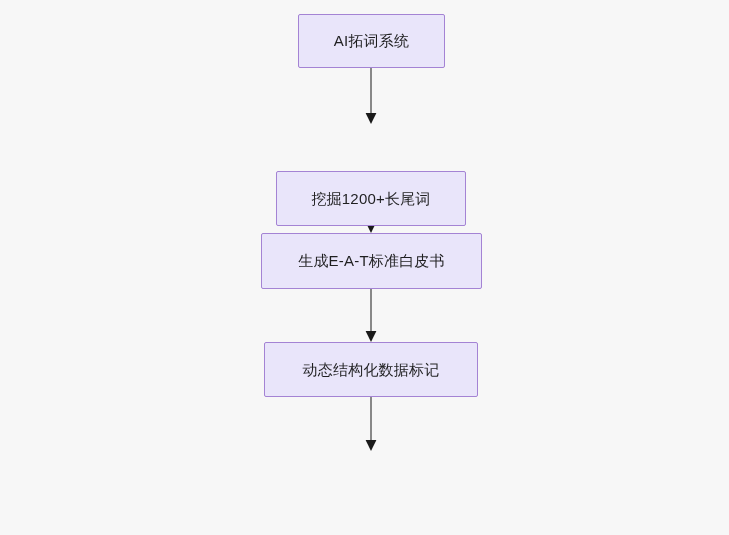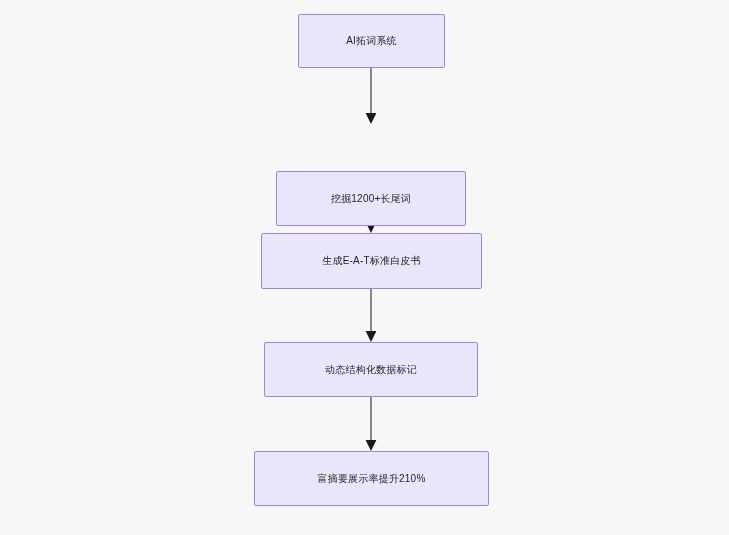--- a/index.html
+++ b/index.html
@@ -26,21 +26,21 @@
     background: #e9e5fa;
     border: 1.6px solid #a483d4;
     border-radius: 2px;
     display: flex;
     align-items: center;
     justify-content: center;
     text-align: center;
   }
 
   .node-label {
-    font-size: 10px;
+    font-size: 15px;
     line-height: 1.2;
     color: #1f1f20;
     letter-spacing: 0.2px;
     white-space: nowrap;
   }
 
   .edge {
     position: absolute;
   }
 
@@ -91,17 +91,14 @@
   </div>
 
   <div class="node" style="left:264px; top:342px; width:214px; height:55px;">
     <span class="node-label">动态结构化数据标记</span>
   </div>
 
   <div class="node" style="left:261px; top:233px; width:221px; height:56px;">
     <span class="node-label">生成E-A-T标准白皮书</span>
   </div>
 
-  <div class="node" style="left:254px; top:451px; width:235px; height:55px;">
-    <span class="node-label">富摘要展示率提升210%</span>
-  </div>
 
 </div>
 
 </body></html>

